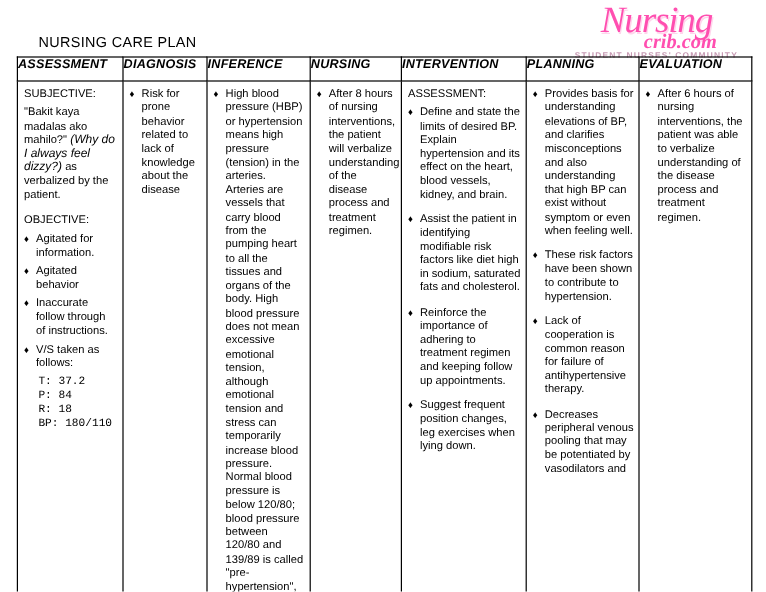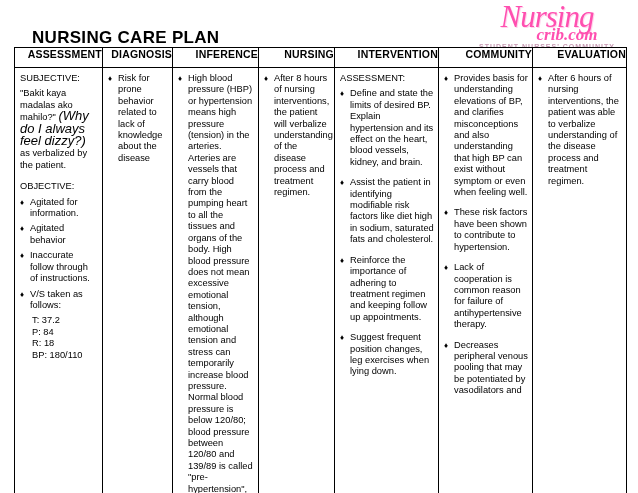--- a/index.html
+++ b/index.html
@@ -51,44 +51,45 @@
     font-size: 7px;
     letter-spacing: 1px;
     color: #c79ab3;
     font-weight: bold;
     margin-top: 1px;
   }
   .title {
     position: absolute;
     top: 28px;
     left: 32px;
-    font-size: 17px;
-    font-weight: bold;
+    font-size: 12px;
+    font-weight: normal;
     letter-spacing: 0.3px;
   }
   table.ncp {
     position: absolute;
     top: 47px;
     left: 14px;
     width: 612px;
     border-collapse: collapse;
     table-layout: fixed;
   }
   table.ncp th, table.ncp td {
     border: 1px solid #000000;
     vertical-align: top;
     padding: 0;
   }
   table.ncp th {
     height: 19px;
     font-size: 10.5px;
     font-weight: bold;
-    text-align: right;
+    text-align: left;
     letter-spacing: 0.2px;
     background: #ffffff;
+    font-style: italic;
   }
   table.ncp td {
     font-size: 9.3px;
     line-height: 11.4px;
     padding: 5px 4px 4px 5px;
     height: 404px;
   }
   .col-assessment { width: 88px; }
   .col-diagnosis  { width: 70px; }
   .col-inference  { width: 86px; }
@@ -114,24 +115,25 @@
     content: "\2666";
     position: absolute;
     left: 0;
     top: 0;
     font-size: 8px;
     line-height: 12px;
   }
   ul.bul.wide > li { margin-bottom: 9px; }
   .vs-list {
     margin: 3px 0 17px 12px;
+    font-family: Liberation Mono, monospace;
   }
   .vs-list div { white-space: nowrap; }
   .tiny-ital {
-    font-size: 13px;
+    font-size: 10px;
     font-style: italic;
     line-height: 9px;
   }
 </style>
 </head>
 <body>
 
 <div class="logo">
   <span class="brand">Nursing</span>
   <span class="brand2">crib.com</span>
@@ -150,21 +152,21 @@
     <col class="col-rationale">
     <col class="col-evaluation">
   </colgroup>
   <thead>
     <tr>
       <th>ASSESSMENT</th>
       <th>DIAGNOSIS</th>
       <th>INFERENCE</th>
       <th>NURSING</th>
       <th>INTERVENTION</th>
-      <th>COMMUNITY</th>
+      <th>PLANNING</th>
       <th>EVALUATION</th>
     </tr>
   </thead>
   <tbody>
     <tr>
 
       <td>
         <div class="cellbody">
           <p>SUBJECTIVE:</p>
           <p>

